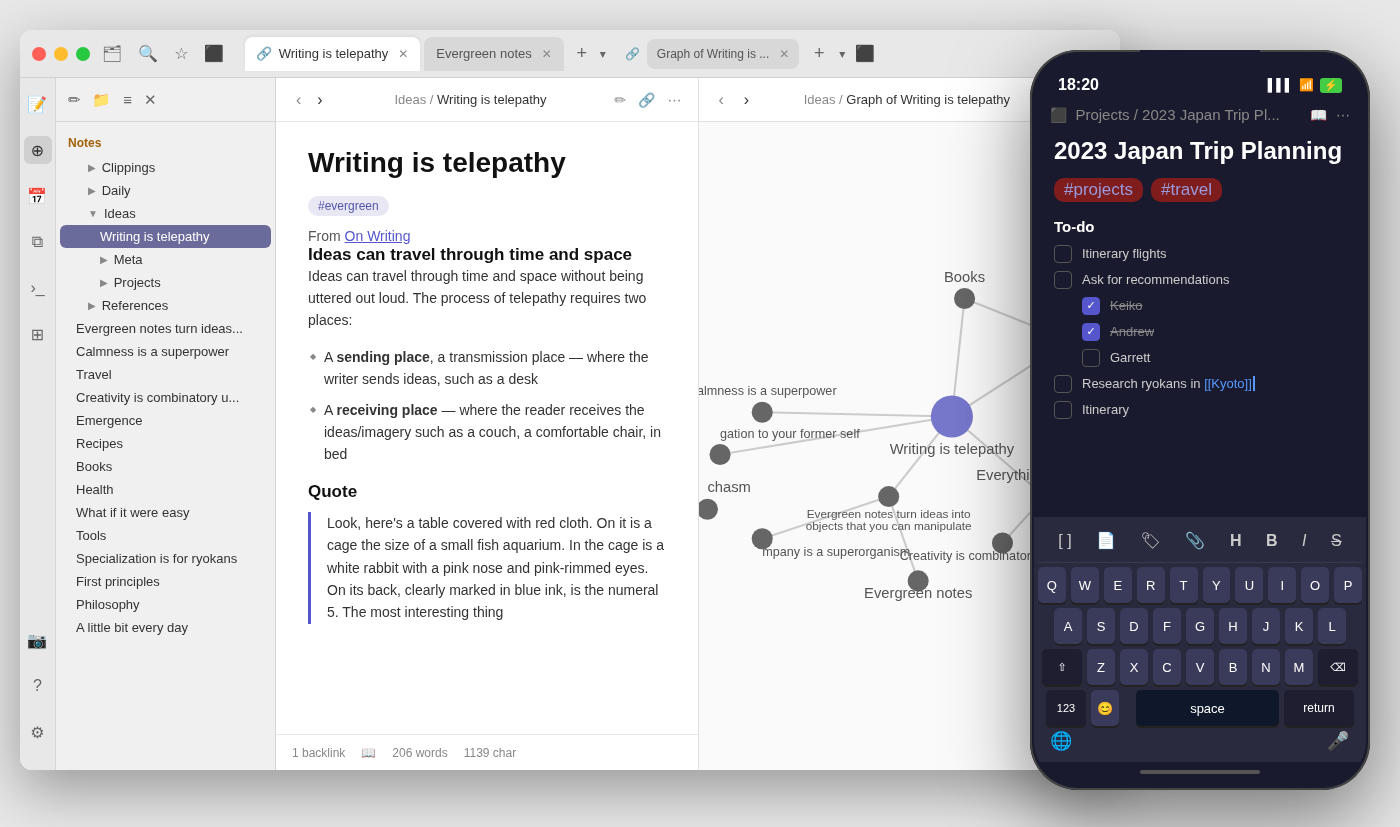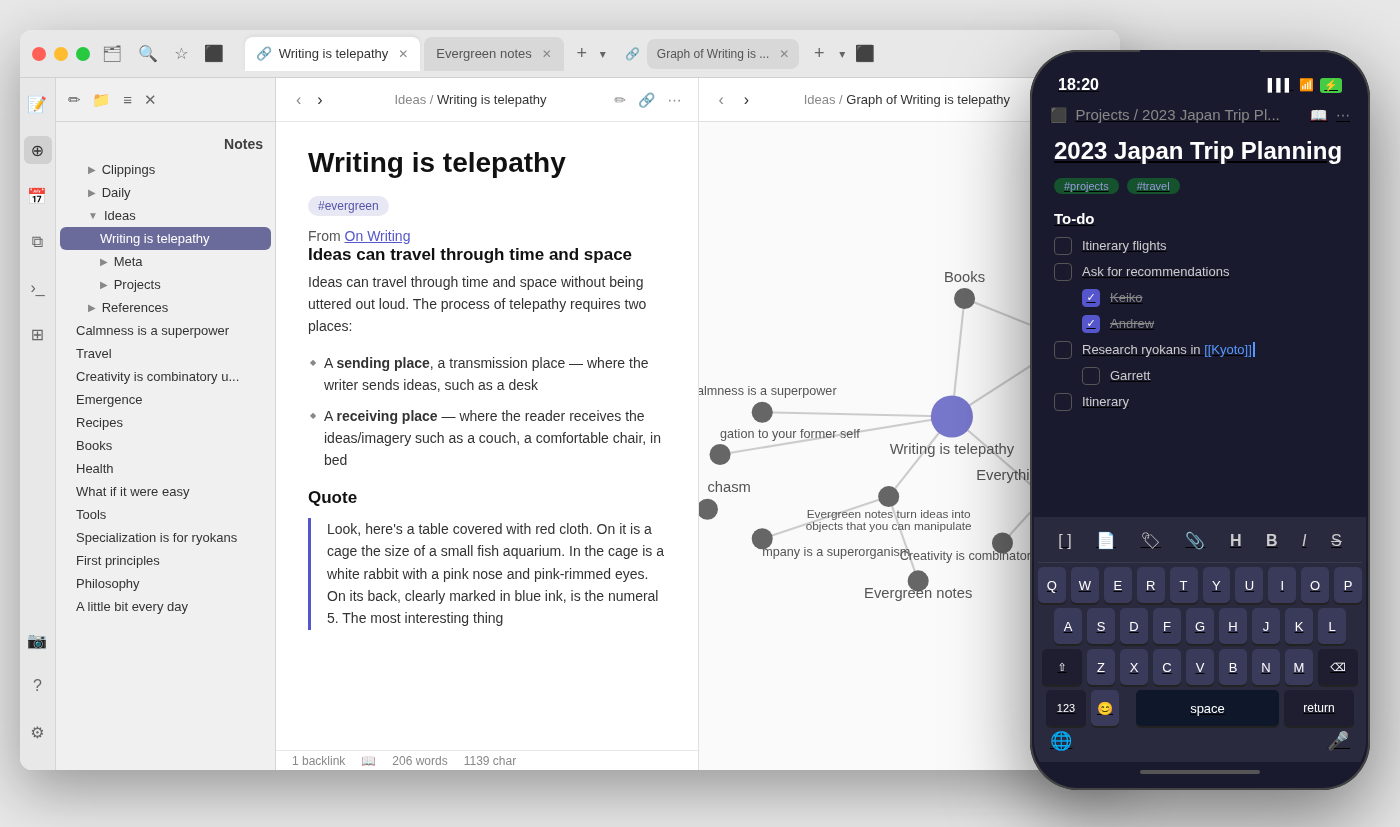--- a/index.html
+++ b/index.html
@@ -184,25 +184,24 @@
       color: #333;
     }
 
     .sidebar-content {
       flex: 1;
       overflow-y: auto;
       padding: 8px 0;
     }
 
     .sidebar-section-title {
-      font-size: 14px;
+      font-size: 12px;
       font-weight: 600;
-      color: #404040;
+      color: #a16207;
       padding: 6px 12px;
-      text-align: right;
     }
 
     .sidebar-item {
       display: flex;
       align-items: center;
       padding: 4px 12px 4px 16px;
       font-size: 13px;
       color: #333;
       cursor: pointer;
       border-radius: 6px;
@@ -306,21 +305,21 @@
 
     .from-link a {
       color: #5555cc;
       text-decoration: underline;
     }
 
     .note-section-title {
       font-size: 17px;
       font-weight: 700;
       color: #111;
-      margin-bottom: 6px;
+      margin-bottom: 0;
     }
 
     .note-text {
       font-size: 14px;
       color: #333;
       line-height: 1.6;
       margin-bottom: 14px;
     }
 
     .note-list {
@@ -358,21 +357,21 @@
       padding-left: 16px;
       font-size: 14px;
       color: #333;
       line-height: 1.6;
     }
 
     .note-footer {
       display: flex;
       align-items: center;
       padding: 8px 16px;
-      height: 20px;
+      height: 36px;
       border-top: 1px solid #e8e8e8;
       font-size: 12px;
       color: #888;
       gap: 16px;
       flex-shrink: 0;
     }
 
     
     .graph-pane {
       flex: 1;
@@ -401,21 +400,20 @@
       right: 30px;
       top: 50px;
       width: 340px;
       height: 740px;
       background: #1a1a2e;
       border-radius: 48px;
       box-shadow: 0 25px 80px rgba(0,0,0,0.5), inset 0 0 0 2px #444;
       overflow: hidden;
       display: flex;
       flex-direction: column;
-      text-decoration: underline;
     }
 
     .phone-notch {
       width: 120px;
       height: 28px;
       background: #1a1a2e;
       border-radius: 0 0 20px 20px;
       position: absolute;
       top: 0;
       left: 50%;
@@ -488,25 +486,25 @@
       line-height: 1.2;
     }
 
     .phone-tag-row {
       display: flex;
       gap: 8px;
       margin-bottom: 16px;
     }
 
     .phone-tag {
-      background: #14532d;
+      background: #7f1d1d;
       color: #9999dd;
       border-radius: 10px;
       padding: 2px 10px;
-      font-size: 11px;
+      font-size: 17px;
     }
 
     .phone-section-title {
       font-size: 15px;
       font-weight: 700;
       color: white;
       margin-bottom: 10px;
     }
 
     .todo-item {
@@ -743,20 +741,23 @@
           <span class="arrow">▶</span>
           <span>Meta</span>
         </div>
         <div class="sidebar-item indent2">
           <span class="arrow">▶</span>
           <span>Projects</span>
         </div>
         <div class="sidebar-item indent1">
           <span class="arrow">▶</span>
           <span>References</span>
+        </div>
+        <div class="sidebar-item">
+          <span>Evergreen notes turn ideas...</span>
         </div>
         <div class="sidebar-item">
           <span>Calmness is a superpower</span>
         </div>
         <div class="sidebar-item">
           <span>Travel</span>
         </div>
         <div class="sidebar-item">
           <span>Creativity is combinatory u...</span>
         </div>
@@ -947,27 +948,27 @@
         <span class="todo-text">Ask for recommendations</span>
       </div>
       <div class="todo-item todo-indent">
         <div class="todo-checkbox checked"></div>
         <span class="todo-text strikethrough">Keiko</span>
       </div>
       <div class="todo-item todo-indent">
         <div class="todo-checkbox checked"></div>
         <span class="todo-text strikethrough">Andrew</span>
       </div>
+      <div class="todo-item todo-indent">
+        <div class="todo-checkbox"></div>
+        <span class="todo-text">Garrett</span>
+      </div>
       <div class="todo-item">
         <div class="todo-checkbox"></div>
         <span class="todo-text">Research ryokans in <span class="todo-highlight">[[Kyoto]]</span><span style="color:#5599ff;border-left:2px solid #5599ff;margin-left:1px;"> </span></span>
-      </div>
-      <div class="todo-item todo-indent">
-        <div class="todo-checkbox"></div>
-        <span class="todo-text">Garrett</span>
       </div>
       <div class="todo-item">
         <div class="todo-checkbox"></div>
         <span class="todo-text">Itinerary</span>
       </div>
     </div>
 
     <div class="phone-keyboard">
       <div class="keyboard-toolbar">
         <span class="keyboard-toolbar-btn">[ ]</span>

